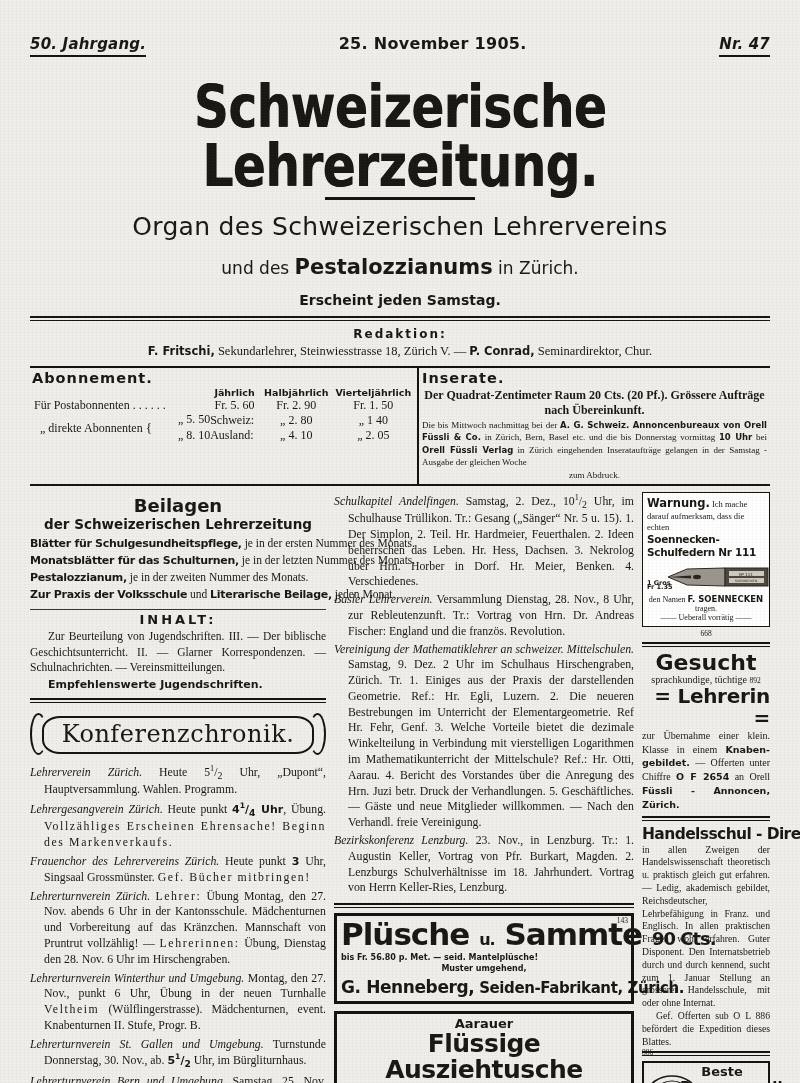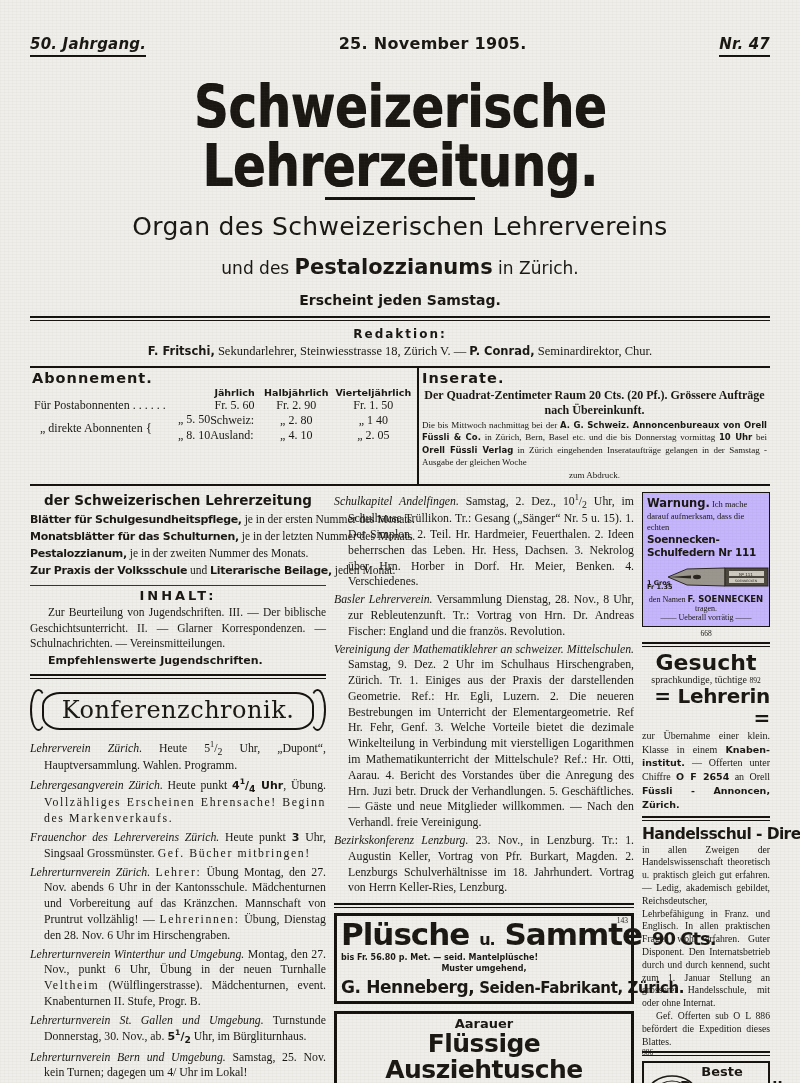--- a/index.html
+++ b/index.html
@@ -339,21 +339,21 @@
     letter-spacing: -0.5px;
     line-height: 1.05;
   }
 
   
   .r-box {
     border: 1.5px solid #15120f;
     padding: 3px 4px 4px;
     margin-bottom: 6px;
     position: relative;
-    background: #c4b5fd;
+    background: #ffffff;
   }
   .warn-head { font-family: "DejaVu Sans", sans-serif; font-weight: bold; font-size: 11.5px; display: inline; }
   .warn-body { font-size: 8.5px; line-height: 1.3; }
   .warn-strong { font-family: "DejaVu Sans", sans-serif; font-weight: bold; font-size: 10.5px; letter-spacing: -0.3px; display: block; }
   .nib-wrap { position: relative; height: 30px; margin: 2px 0; }
   .nib-price-top { position: absolute; left: 0; top: 17px; font-size: 6.5px; font-family: "DejaVu Sans", sans-serif; font-weight: bold; }
   .nib-price-bot { position: absolute; left: 0; bottom: 1px; font-size: 6.5px; font-family: "DejaVu Sans", sans-serif; font-weight: bold; }
   .nib { position: absolute; left: 20px; top: 4px; width: 102px; height: 22px; }
   .warn-foot { font-size: 8px; text-align: center; }
   .warn-foot b { font-family: "DejaVu Sans", sans-serif; font-size: 8.5px; }
@@ -483,20 +483,21 @@
           <span>Die bis Mittwoch nachmittag bei der </span><b>A. G. Schweiz. Annoncenbureaux von Orell Füssli &amp; Co.</b><span> in Zürich, Bern, Basel etc. und die bis Donnerstag vormittag </span><b>10 Uhr</b><span> bei </span><b>Orell Füssli Verlag</b><span> in Zürich eingehenden Inserataufträge gelangen in der Samstag - Ausgabe der gleichen Woche</span>
           <span class="ctr">zum Abdruck.</span>
         </div>
       </div>
     </div>
 
     <div class="cols">
 
       <div class="col-l">
         <div>
+          <div class="beilagen-head">Beilagen</div>
           <div class="beilagen-sub">der Schweizerischen Lehrerzeitung</div>
           <div class="beilagen-line"><b>Blätter für Schulgesundheitspflege,</b><span> je in der ersten Nummer des Monats.</span></div>
           <div class="beilagen-line"><b>Monatsblätter für das Schulturnen,</b><span> je in der letzten Nummer des Monats.</span></div>
           <div class="beilagen-line"><b>Pestalozzianum,</b><span> je in der zweiten Nummer des Monats.</span></div>
           <div class="beilagen-line"><b>Zur Praxis der Volksschule</b><span> und </span><b>Literarische Beilage,</b><span> jeden Monat.</span></div>
         </div>
 
         <div class="thin-rule"></div>
 
         <div>
@@ -583,21 +584,21 @@
         </div>
         <div class="boxnum" style="margin-top:-4px;margin-bottom:4px">668</div>
         <div class="dbl-rule2" style="margin:2px 0 4px"></div>
 
         <div>
           <div class="ges-title">Gesucht</div>
           <div class="ges-line"><span>sprachkundige, tüchtige</span> <span class="ges-num">892</span></div>
           <div class="ges-big">= <span>Lehrerin</span> =</div>
           <div class="ges-body">
             <span>zur Übernahme einer klein.</span>
-            <span>Klasse in einem </span><b>Knaben-</b><b>institut.</b><span> — Offerten unter</span>
+            <span>Klasse in einem </span><b>Knaben-</b><b>gebildet.</b><span> — Offerten unter</span>
             <span>Chiffre </span><b>O F 2654</b><span> an Orell</span>
             <b>Füssli - Annoncen, Zürich.</b>
           </div>
         </div>
         <div class="dbl-rule2" style="margin:4px 0 4px"></div>
 
         <div>
           <div class="hd-title">Handelsschul - Direktor</div>
           <div class="hd-body">in allen Zweigen der Handelswissenschaft theoretisch u. praktisch gleich gut erfahren. — Ledig, akademisch gebildet, Reichsdeutscher, Lehrbefähigung in Franz. und Englisch. In allen praktischen Fragen wohl erfahren. Guter Disponent. Den Internatsbetrieb durch und durch kennend, sucht zum 1. Januar Stellung an grösserer Handelsschule, mit oder ohne Internat.</div>
           <div class="hd-body" style="text-indent:14px">Gef. Offerten sub O L 886 befördert die Expedition dieses Blattes.</div>

